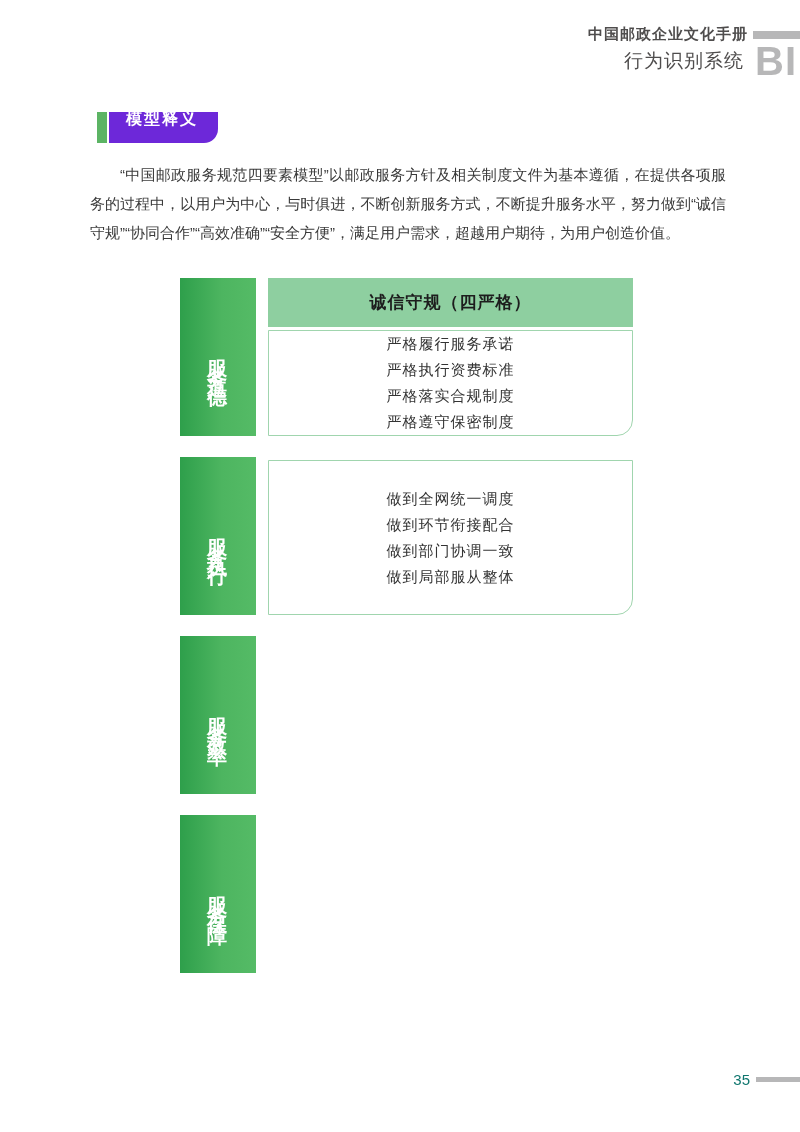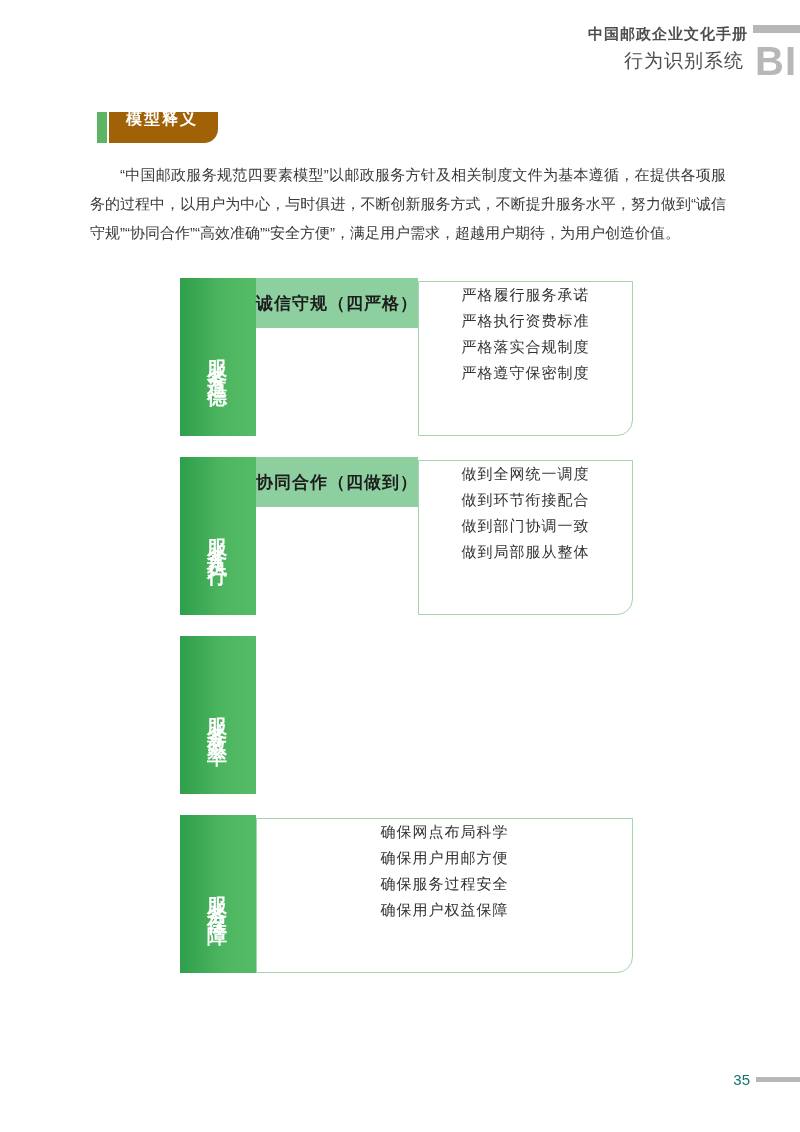--- a/index.html
+++ b/index.html
@@ -16,20 +16,21 @@
 
   
   .page-header {
     position: absolute;
     top: 25px;
     right: 0;
     text-align: right;
   }
   .hdr-line1 {
     display: flex;
+    align-items: center;
     justify-content: flex-end;
     font-size: 15px;
     font-weight: bold;
     color: #4f4d4d;
     letter-spacing: 1px;
   }
   .hdr-bar {
     display: inline-block;
     width: 47px;
     height: 8px;
@@ -66,21 +67,21 @@
     left: 97px;
     display: flex;
     height: 31px;
   }
   .badge-strip {
     width: 10px;
     background: #5cb464;
     margin-right: 2px;
   }
   .badge-body {
-    background: #a16207;
+    background: #6d28d9;
     color: #ffffff;
     font-size: 16px;
     font-weight: bold;
     letter-spacing: 2px;
     display: flex;
     align-items: center;
     padding: 0 20px 16px 17px;
     border-radius: 0 0 14px 0;
   }
 
@@ -122,41 +123,43 @@
     text-orientation: upright;
     color: #ffffff;
     font-size: 20px;
     font-weight: bold;
     letter-spacing: 9px;
     margin-bottom: -9px;
   }
   .card-main {
     flex: 1;
     display: flex;
-    flex-direction: row;
+    flex-direction: column;
+    margin-left: 12px;
   }
   .card-header {
     height: 50px;
     background: #8ecfa0;
     display: flex;
     align-items: center;
     justify-content: center;
     font-size: 17px;
     font-weight: bold;
     color: #1d1d1d;
     letter-spacing: 1px;
   }
   .card-body {
     margin-top: 3px;
     flex: 1;
     border: 1px solid #a0d5ae;
     border-radius: 0 0 16px 0;
     background: #ffffff;
     display: flex;
     flex-direction: column;
+    justify-content: center;
     align-items: center;
   }
   .card-item {
     font-size: 15px;
     line-height: 26px;
     color: #333333;
     letter-spacing: 1px;
     text-align: center;
   }
 
@@ -216,47 +219,40 @@
         <div class="card-item">严格遵守保密制度</div>
       </div>
     </div>
   </section>
 
   <section class="card">
     <div class="card-side">
       <span>服务执行</span>
     </div>
     <div class="card-main">
-      <div class="card-header">协同合作（四做到）</div>
       <div class="card-body">
         <div class="card-item">做到全网统一调度</div>
         <div class="card-item">做到环节衔接配合</div>
         <div class="card-item">做到部门协调一致</div>
         <div class="card-item">做到局部服从整体</div>
       </div>
     </div>
   </section>
 
   <section class="card">
     <div class="card-side">
       <span>服务效率</span>
     </div>
   </section>
 
   <section class="card">
     <div class="card-side">
       <span>服务保障</span>
     </div>
     <div class="card-main">
-      <div class="card-body">
-        <div class="card-item">确保网点布局科学</div>
-        <div class="card-item">确保用户用邮方便</div>
-        <div class="card-item">确保服务过程安全</div>
-        <div class="card-item">确保用户权益保障</div>
-      </div>
     </div>
   </section>
 
 </div>
 
 <footer class="page-footer">
   <span class="footer-num">35</span>
   <span class="footer-bar"></span>
 </footer>
 

